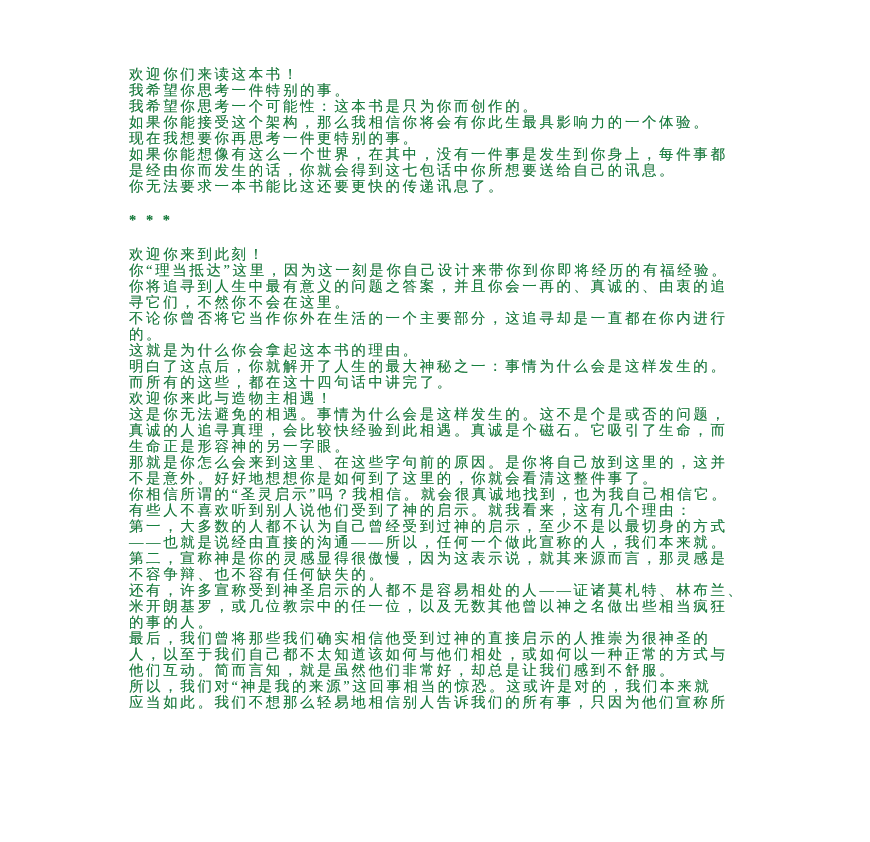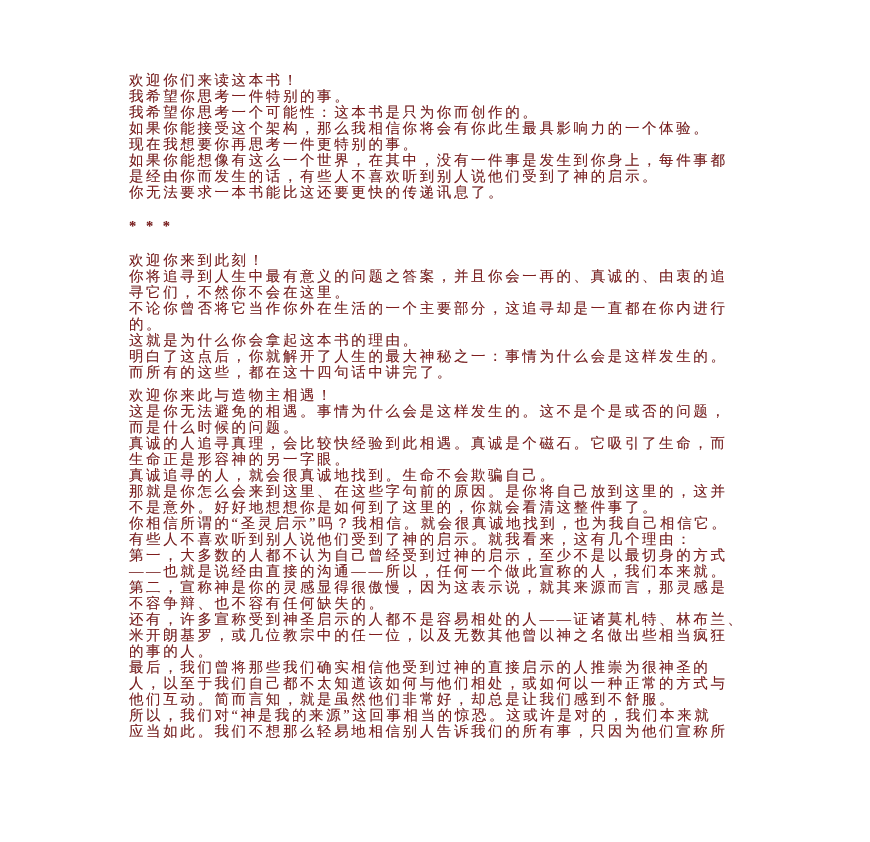--- a/index.html
+++ b/index.html
@@ -13,73 +13,72 @@
   .page {
     position: relative;
     width: 870px;
     height: 842px;
     background: #ffffff;
     font-family: "Liberation Serif", "DejaVu Serif", serif;
   }
   .text-block {
     position: absolute;
     left: 129px;
-    top: 72px;
+    top: 66px;
     width: 640px;
-    color: #7f1d1d;
+    color: #15803d;
     font-size: 14.5px;
     letter-spacing: 2.6px;
     text-shadow: 0 0 0.6px rgba(0,0,0,0.35);
   }
   .line {
     height: 16px;
     line-height: 16px;
     white-space: nowrap;
   }
   .block { margin: 0; }
   .sep {
     margin: 18px 0 18px 0;
     font-weight: bold;
     letter-spacing: 3px;
   }
-  .para + .para { margin-top: 7px; }
+  .para + .para { }
 </style>
 </head>
 <body>
 
 <div class="page">
   <div class="text-block" id="text-root">
       <div class="block para">
         <div class="line">欢迎你们来读这本书！</div>
         <div class="line">我希望你思考一件特别的事。</div>
         <div class="line">我希望你思考一个可能性：这本书是只为你而创作的。</div>
         <div class="line">如果你能接受这个架构，那么我相信你将会有你此生最具影响力的一个体验。</div>
         <div class="line">现在我想要你再思考一件更特别的事。</div>
         <div class="line">如果你能想像有这么一个世界，在其中，没有一件事是发生到你身上，每件事都</div>
-        <div class="line">是经由你而发生的话，有些人不喜欢听到别人说他们受到了神的启示。</div>
+        <div class="line">是经由你而发生的话，你就会得到这七包话中你所想要送给自己的讯息。</div>
         <div class="line">你无法要求一本书能比这还要更快的传递讯息了。</div>
       </div>
       <div class="block sep line">* * *</div>
       <div class="block para">
         <div class="line">欢迎你来到此刻！</div>
+        <div class="line">你“理当抵达”这里，因为这一刻是你自己设计来带你到你即将经历的有福经验。</div>
         <div class="line">你将追寻到人生中最有意义的问题之答案，并且你会一再的、真诚的、由衷的追</div>
         <div class="line">寻它们，不然你不会在这里。</div>
         <div class="line">不论你曾否将它当作你外在生活的一个主要部分，这追寻却是一直都在你内进行</div>
         <div class="line">的。</div>
         <div class="line">这就是为什么你会拿起这本书的理由。</div>
         <div class="line">明白了这点后，你就解开了人生的最大神秘之一：事情为什么会是这样发生的。</div>
         <div class="line">而所有的这些，都在这十四句话中讲完了。</div>
       </div>
       <div class="block para">
         <div class="line">欢迎你来此与造物主相遇！</div>
         <div class="line">这是你无法避免的相遇。事情为什么会是这样发生的。这不是个是或否的问题，</div>
-        <div class="line">而是什么时候的问题。</div>
         <div class="line">真诚的人追寻真理，会比较快经验到此相遇。真诚是个磁石。它吸引了生命，而</div>
         <div class="line">生命正是形容神的另一字眼。</div>
-        <div class="line">真诚追寻的人，就会很真诚地找到。生命不会欺骗自己。</div>
         <div class="line">那就是你怎么会来到这里、在这些字句前的原因。是你将自己放到这里的，这并</div>
         <div class="line">不是意外。好好地想想你是如何到了这里的，你就会看清这整件事了。</div>
         <div class="line">你相信所谓的“圣灵启示”吗？我相信。就会很真诚地找到，也为我自己相信它。</div>
         <div class="line">有些人不喜欢听到别人说他们受到了神的启示。就我看来，这有几个理由：</div>
         <div class="line">第一，大多数的人都不认为自己曾经受到过神的启示，至少不是以最切身的方式</div>
         <div class="line">——也就是说经由直接的沟通——所以，任何一个做此宣称的人，我们本来就。</div>
         <div class="line">第二，宣称神是你的灵感显得很傲慢，因为这表示说，就其来源而言，那灵感是</div>
         <div class="line">不容争辩、也不容有任何缺失的。</div>
         <div class="line">还有，许多宣称受到神圣启示的人都不是容易相处的人——证诸莫札特、林布兰、</div>
         <div class="line">米开朗基罗，或几位教宗中的任一位，以及无数其他曾以神之名做出些相当疯狂</div>

